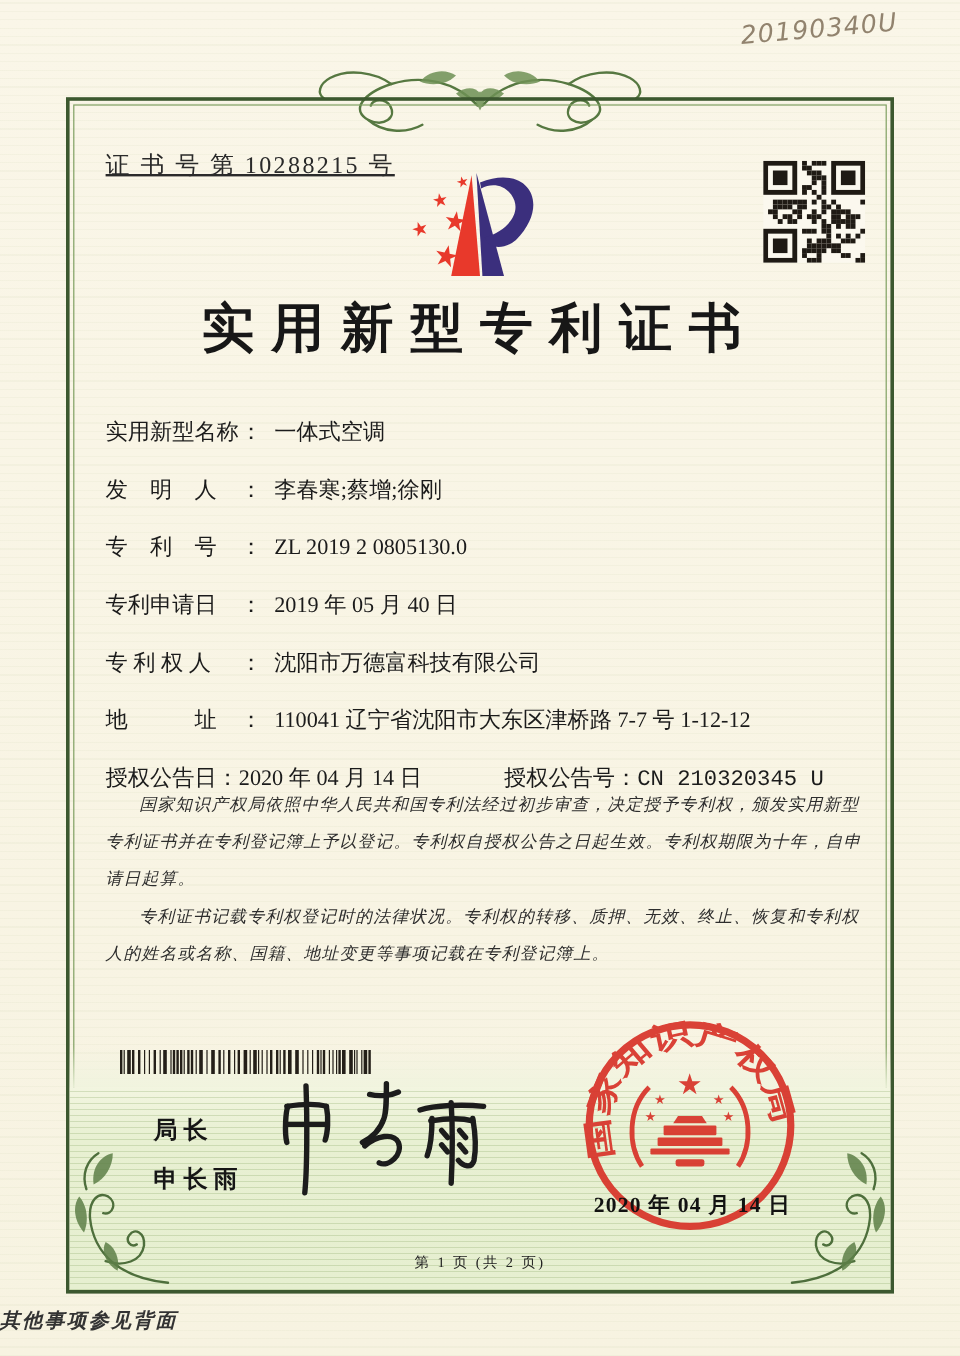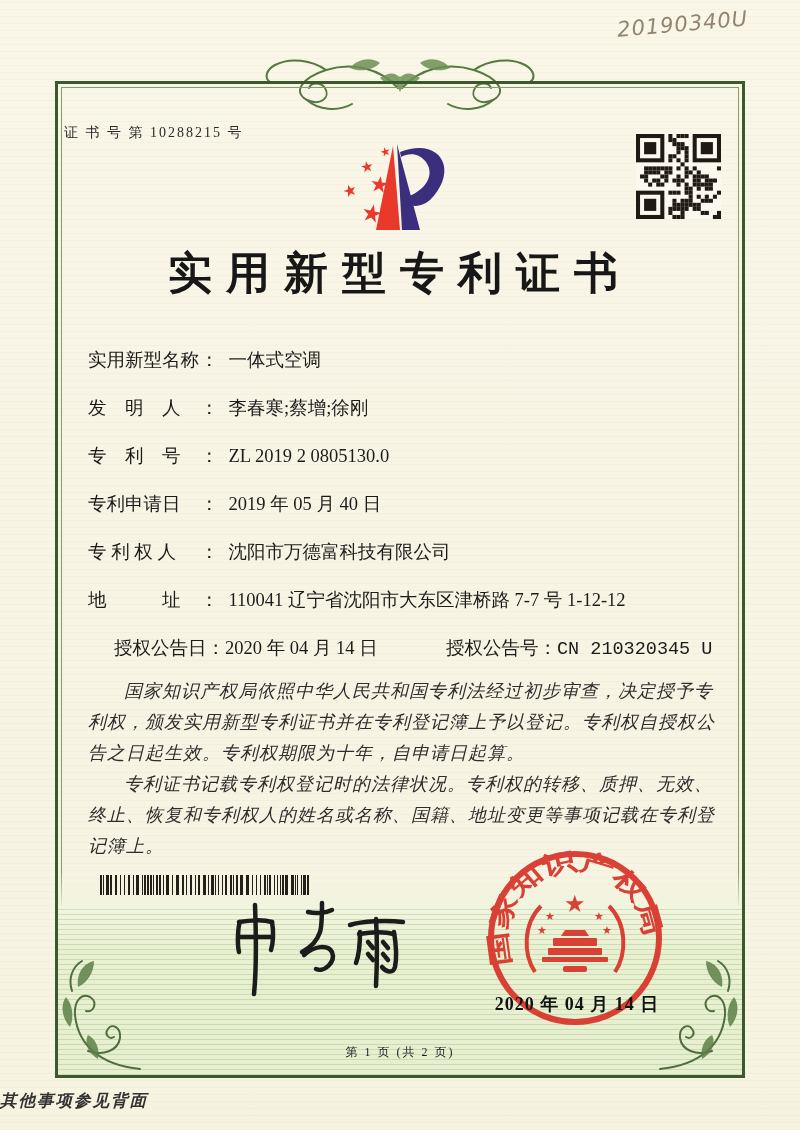--- a/index.html
+++ b/index.html
@@ -29,39 +29,39 @@
     position:absolute; left:58px; top:906px; width:684px; height:169px;
     background:
       repeating-linear-gradient(0deg, rgba(140,170,105,.30) 0 1px, transparent 1px 5px),
       linear-gradient(#f2f5e0, #e8f0d2 25%, #e6efd0);
   }
   .band-fade{
     position:absolute; left:58px; top:872px; width:684px; height:34px;
     background:linear-gradient(rgba(232,240,210,0), rgba(240,244,222,.9));
   }
   .cert-no{
-    position:absolute; left:64px; top:124px;
-    font-size:14px; letter-spacing:2px; color:#2a2a2a;
+    position:absolute; left:88px; top:124px;
+    font-size:20px; letter-spacing:2px; color:#2a2a2a;text-decoration:underline;
   }
   .logo{ position:absolute; left:336px; top:130px; }
   .qr{ position:absolute; left:636px; top:134px; }
   .title{
     position:absolute; left:0; right:0; top:244px; text-align:center;
     font-size:44px; font-weight:600; letter-spacing:14px; 
     color:#171717;
   }
   .fields{ position:absolute; left:88px; top:347px; width:630px; font-size:18.5px; color:#1b1b1b; }
   .field-row{ height:48px; white-space:nowrap; }
   .field-label{ display:inline-block; width:112px; }
   .field-colon{ display:inline-block; margin-right:10px; }
-  .grant-row{ position:relative; height:48px; white-space:nowrap;margin-left:26px; }
+  .grant-row{ position:relative; height:48px; white-space:nowrap; }
   .grant-right{ position:absolute; left:332px; top:0;font-family:Liberation Mono, monospace; }
   .body-text{
-    position:absolute; left:88px; top:676px; width:630px;
-    font-size:18px; line-height:31px; font-style:italic; color:#2d2d2d;
+    position:absolute; left:88px; top:656px; width:630px;
+    font-size:14px; line-height:31px; font-style:italic; color:#2d2d2d;
     letter-spacing:1px;
   }
   .body-text p{ margin:0; text-indent:2em; }
   .barcode{ position:absolute; left:100px; top:875px; }
   .director{
     position:absolute; left:128px; top:928px;
     font-family:"Liberation Sans","DejaVu Sans",sans-serif;
     font-size:20px; font-weight:600; letter-spacing:5px; color:#161616;
   }
   .director div{ margin-bottom:14px; }
@@ -376,20 +376,24 @@
         <rect x="185" y="0" width="3" height="20"></rect>
         <rect x="191" y="0" width="3" height="20"></rect>
         <rect x="195" y="0" width="1" height="20"></rect>
         <rect x="197" y="0" width="1" height="20"></rect>
         <rect x="201" y="0" width="1" height="20"></rect>
         <rect x="203" y="0" width="3" height="20"></rect>
         <rect x="207" y="0" width="2" height="20"></rect>
       </g>
   </svg>
 
+  <div class="director">
+    <div>局长</div>
+    <div>申长雨</div>
+  </div>
 
   <svg class="signature" width="210" height="115" viewBox="0 0 210 115">
     <g stroke="#1c1c1c" stroke-width="4.5" fill="none" stroke-linecap="round" stroke-linejoin="round">
       <path d="M30,30 C28,34 27,52 29,60"></path>
       <path d="M29,30 C42,28 55,28 62,30"></path>
       <path d="M62,30 C64,40 63,52 61,58"></path>
       <path d="M30,45 L61,45"></path>
       <path d="M45,13 C46,40 46,82 44,102"></path>
       <path d="M98,20 C106,22 116,21 122,18"></path>
       <path d="M112,11 C112,26 112,34 110,40 C106,52 96,58 92,60"></path>

